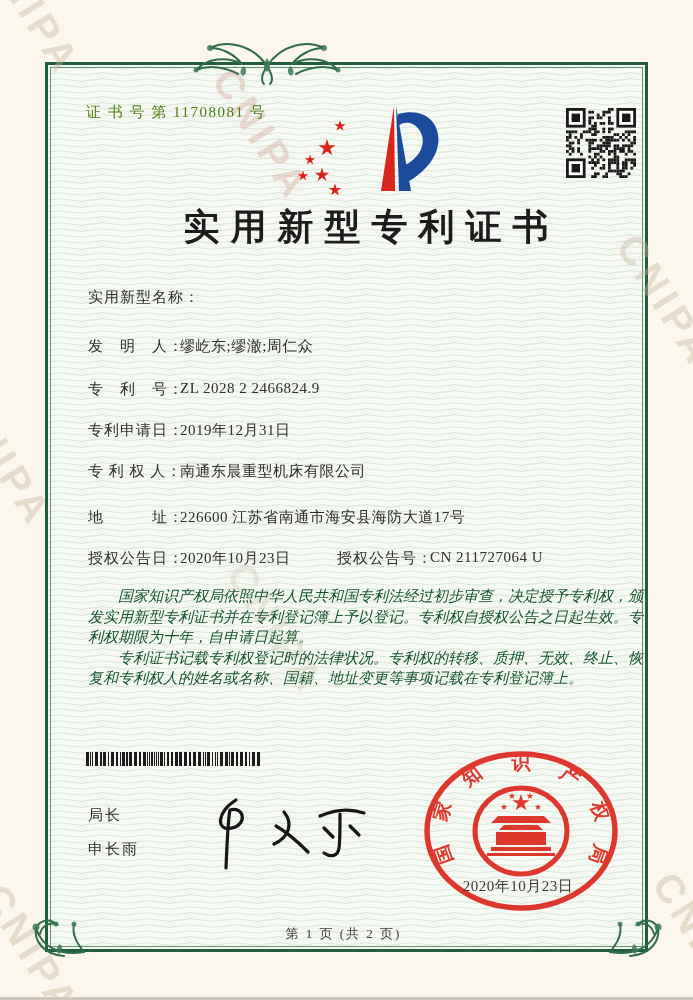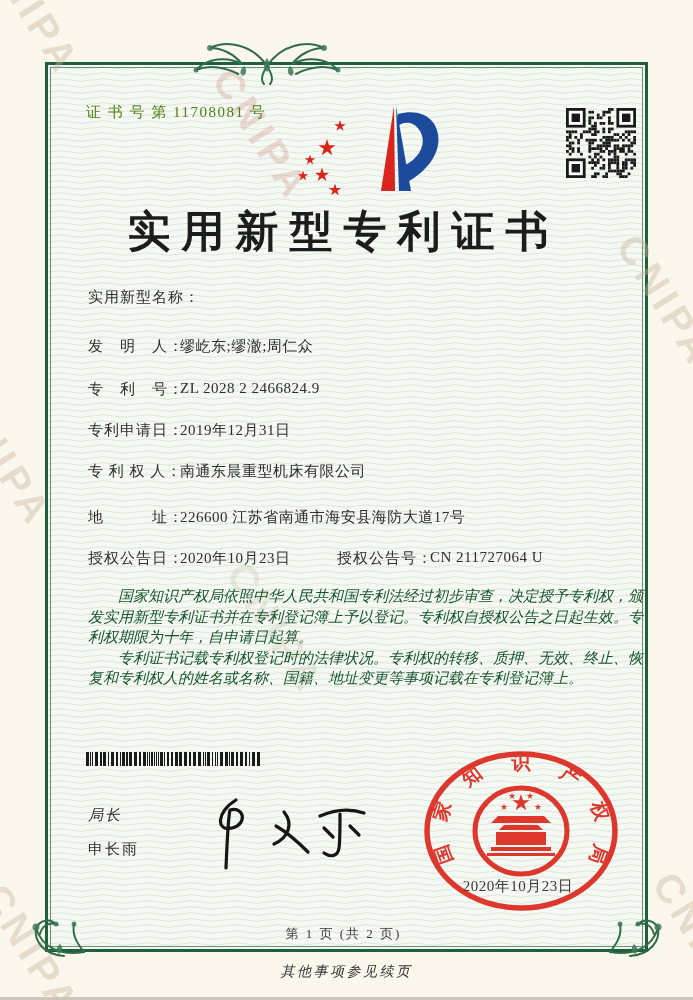--- a/index.html
+++ b/index.html
@@ -38,37 +38,37 @@
   .ornament-top{position:absolute;left:172px;top:36px;z-index:3;}
   .ornament-bl{position:absolute;left:26px;top:914px;z-index:3;}
   .ornament-br{position:absolute;left:606px;top:914px;z-index:3;transform:scaleX(-1);}
   
   .content{position:absolute;left:0;top:0;width:693px;height:1000px;z-index:3;}
   .cert-no{position:absolute;left:86px;top:103px;font-size:15px;letter-spacing:1.5px;color:#4d7c0f;}
   .logo{position:absolute;left:277px;top:100px;}
   .qr{position:absolute;left:566px;top:108px;}
   .title{
     position:absolute;left:45px;top:203px;width:597px;text-align:center;
-    font-size:43px;font-weight:bold;letter-spacing:11px;color:#1c1c1c;
+    font-size:36px;font-weight:bold;letter-spacing:11px;color:#1c1c1c;padding-left:28px;
   }
   .row{position:absolute;left:0;width:686px;height:22px;font-size:15px;color:#2e2e2e;}
   .row .lbl{position:absolute;left:88px;letter-spacing:1px;}
   .row .val{position:absolute;left:180px;letter-spacing:0.5px;}
   .row .lbl2{position:absolute;left:337px;letter-spacing:1px;}
   .row .val2{position:absolute;left:430px;letter-spacing:0.5px;}
   .r-name{top:288px;} .r-inv{top:337px;} .r-pno{top:380px;padding-left:44px;} .r-fdate{top:421px;font-family:Liberation Serif, serif;}
   .r-owner{top:462px;} .r-addr{top:508px;text-align:right;} .r-grant{top:549px;}
   .paras{
     position:absolute;left:88px;top:586px;width:555px;
     font-size:15px;line-height:20.5px;text-align:justify;
     font-style:italic;color:#14532d;
   }
   .paras p{margin:0;text-indent:2em;}
   .barcode{position:absolute;left:86px;top:752px;}
-  .signer-title{position:absolute;left:88px;top:806px;font-size:15px;letter-spacing:2px;color:#2e2e2e;font-style:italic;}
+  .signer-title{position:absolute;left:88px;top:806px;font-size:15px;letter-spacing:2px;color:#2e2e2e;}
   .signer-name{position:absolute;left:88px;top:840px;font-size:15px;letter-spacing:2px;color:#2e2e2e;}
   .signature{position:absolute;left:196px;top:786px;}
   .seal{position:absolute;left:421px;top:746px;opacity:0.93;}
   .page-footer{
     position:absolute;left:45px;top:925px;width:597px;text-align:center;
     font-size:13px;letter-spacing:2px;color:#3a3a3a;
   }
   .cont-note{
     position:absolute;left:0;top:963px;width:693px;text-align:center;
     font-size:14px;letter-spacing:2.5px;color:#333;font-style:italic;
@@ -501,16 +501,15 @@
       <path d="M-30,-8 L30,-8 L23,-15 L-23,-15 Z"></path>
       <path d="M-22,-1 L22,-1 L17,-6 L-17,-6 Z"></path>
       <rect x="-25" y="1" width="50" height="13"></rect>
       <rect x="-30" y="16" width="60" height="4"></rect>
       <rect x="-34" y="22" width="68" height="3"></rect>
     </g>
     <text x="97" y="145" fill="#2e2a28" font-size="15" letter-spacing="0.5" text-anchor="middle" font-family="'Liberation Serif','DejaVu Serif',serif">2020年10月23日</text>
   </svg>
 
   <div class="page-footer">第 1 页 (共 2 页)</div>
-  <div class="cont-note">其他事项参见续页</div>
 </div>
 
 <div class="page-edge"></div>
 
 </body></html>

